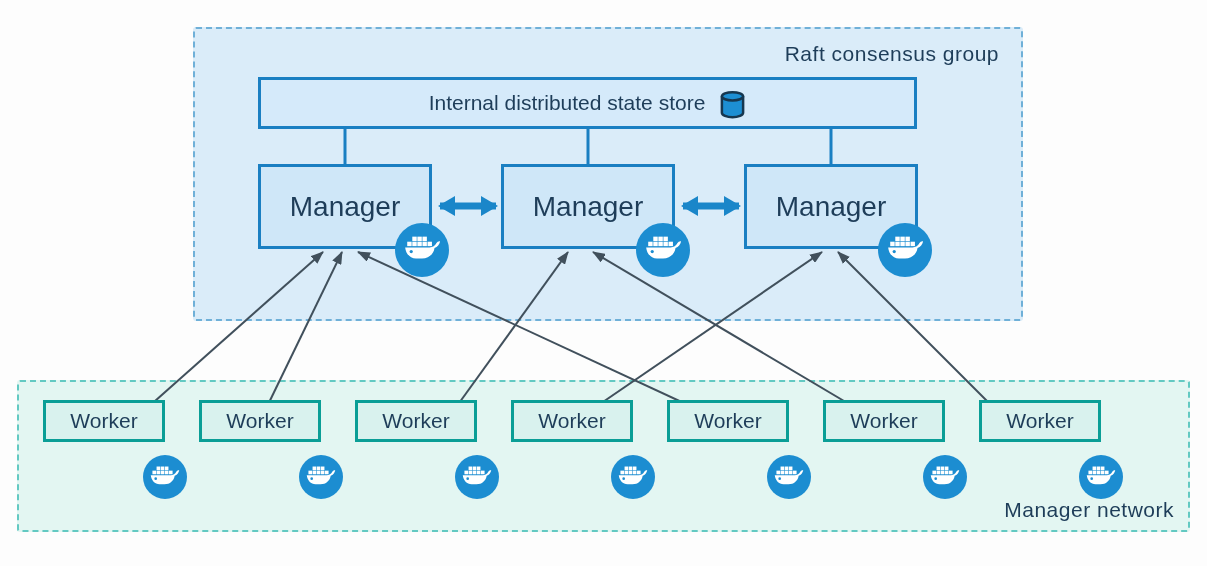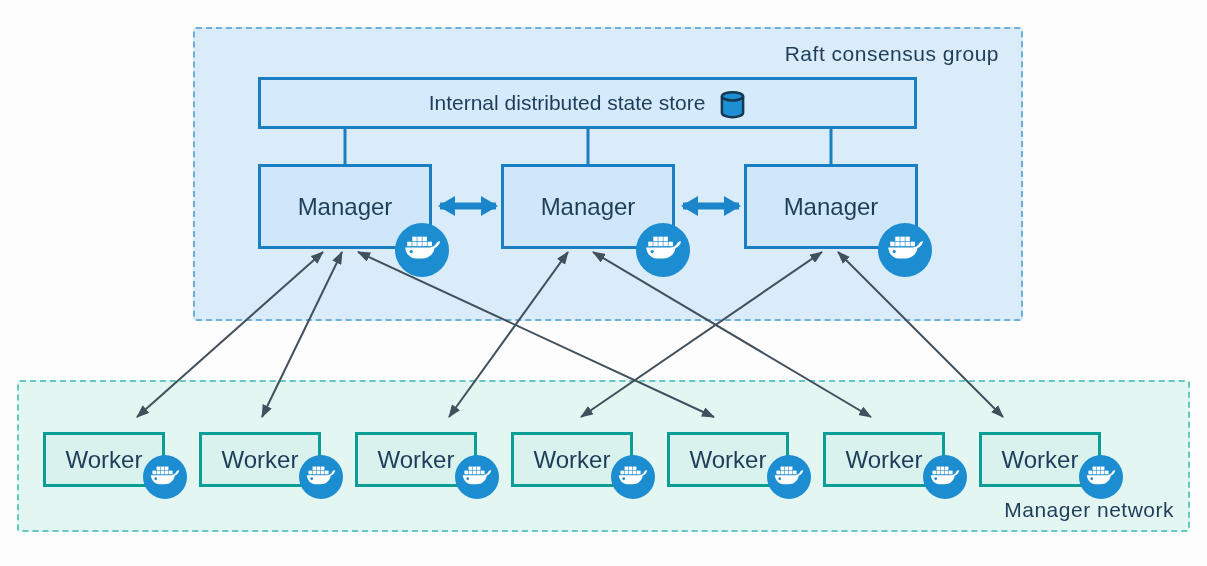--- a/index.html
+++ b/index.html
@@ -34,28 +34,28 @@
   .store-box{
     left:258px;top:77px;width:659px;height:52px;
     background:var(--store_fill,#d5eafa);
     border:3px solid var(--node_blue_border,#1a7fc2);
     font-size:21px;gap:14px;
   }
   .manager-box{
     top:164px;width:174px;height:85px;
     background:var(--manager_fill,#cfe7f8);
     border:3px solid var(--node_blue_border,#1a7fc2);
-    font-size:24px;
+    font-size:28px;
   }
   .m0{left:258px}.m1{left:501px}.m2{left:744px}
   .worker-box{
-    top:432px;width:122px;height:55px;
+    top:400px;width:122px;height:42px;
     background:var(--worker_fill,#d9f2ee);
     border:3px solid var(--worker_border,#0a9e96);
-    font-size:24px;
+    font-size:21px;
   }
   .w0{left:43px}.w1{left:199px}.w2{left:355px}.w3{left:511px}
   .w4{left:667px}.w5{left:823px}.w6{left:979px}
   .badge{
     position:absolute;border-radius:50%;
     background:var(--docker_badge,#1c8dd1);
     display:flex;align-items:center;justify-content:center;z-index:6;
   }
   .badge svg{width:72%;height:auto;display:block;}
   .badge-lg{width:54px;height:54px;}

